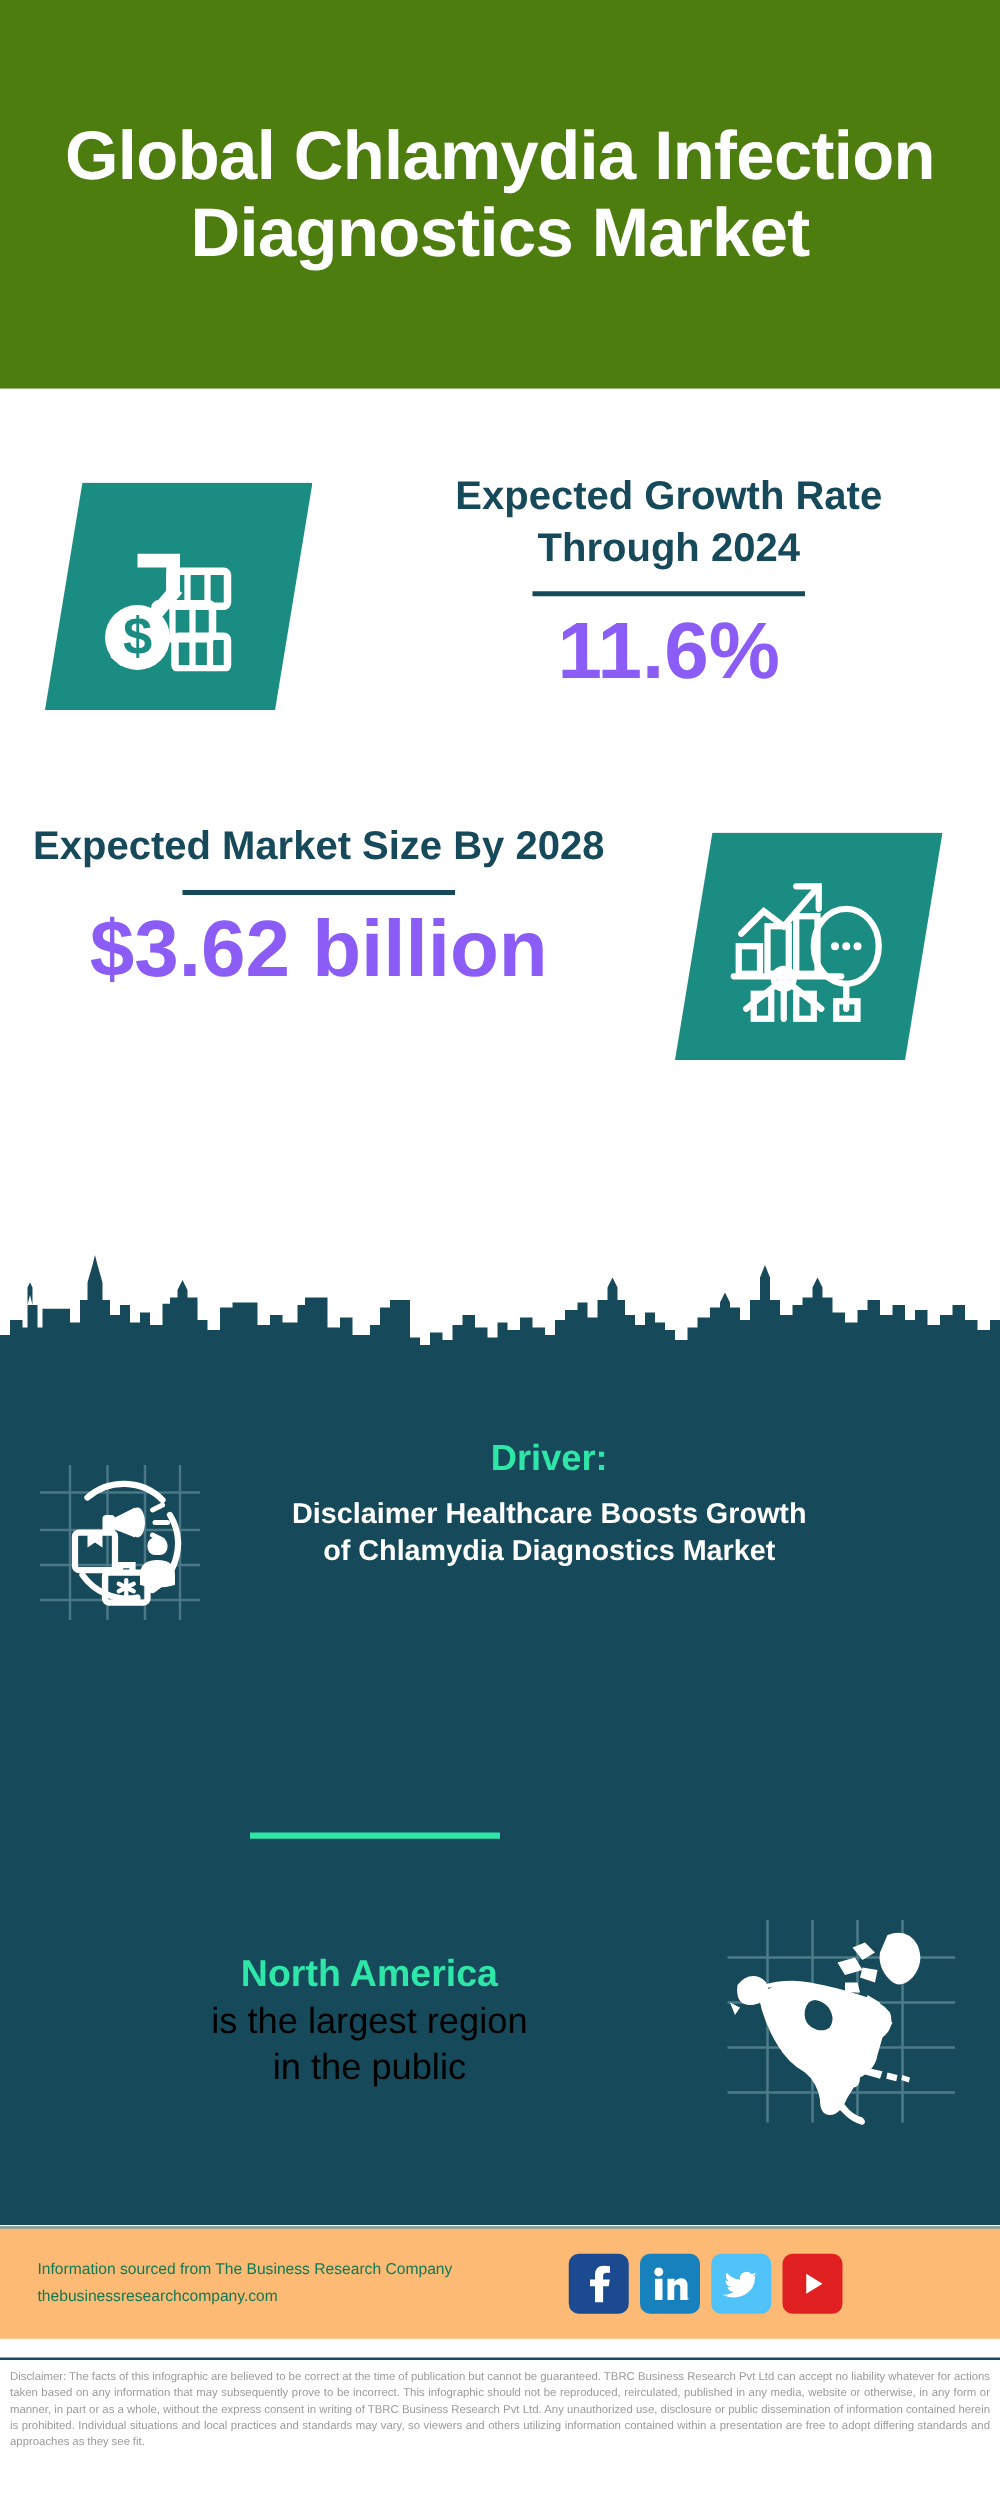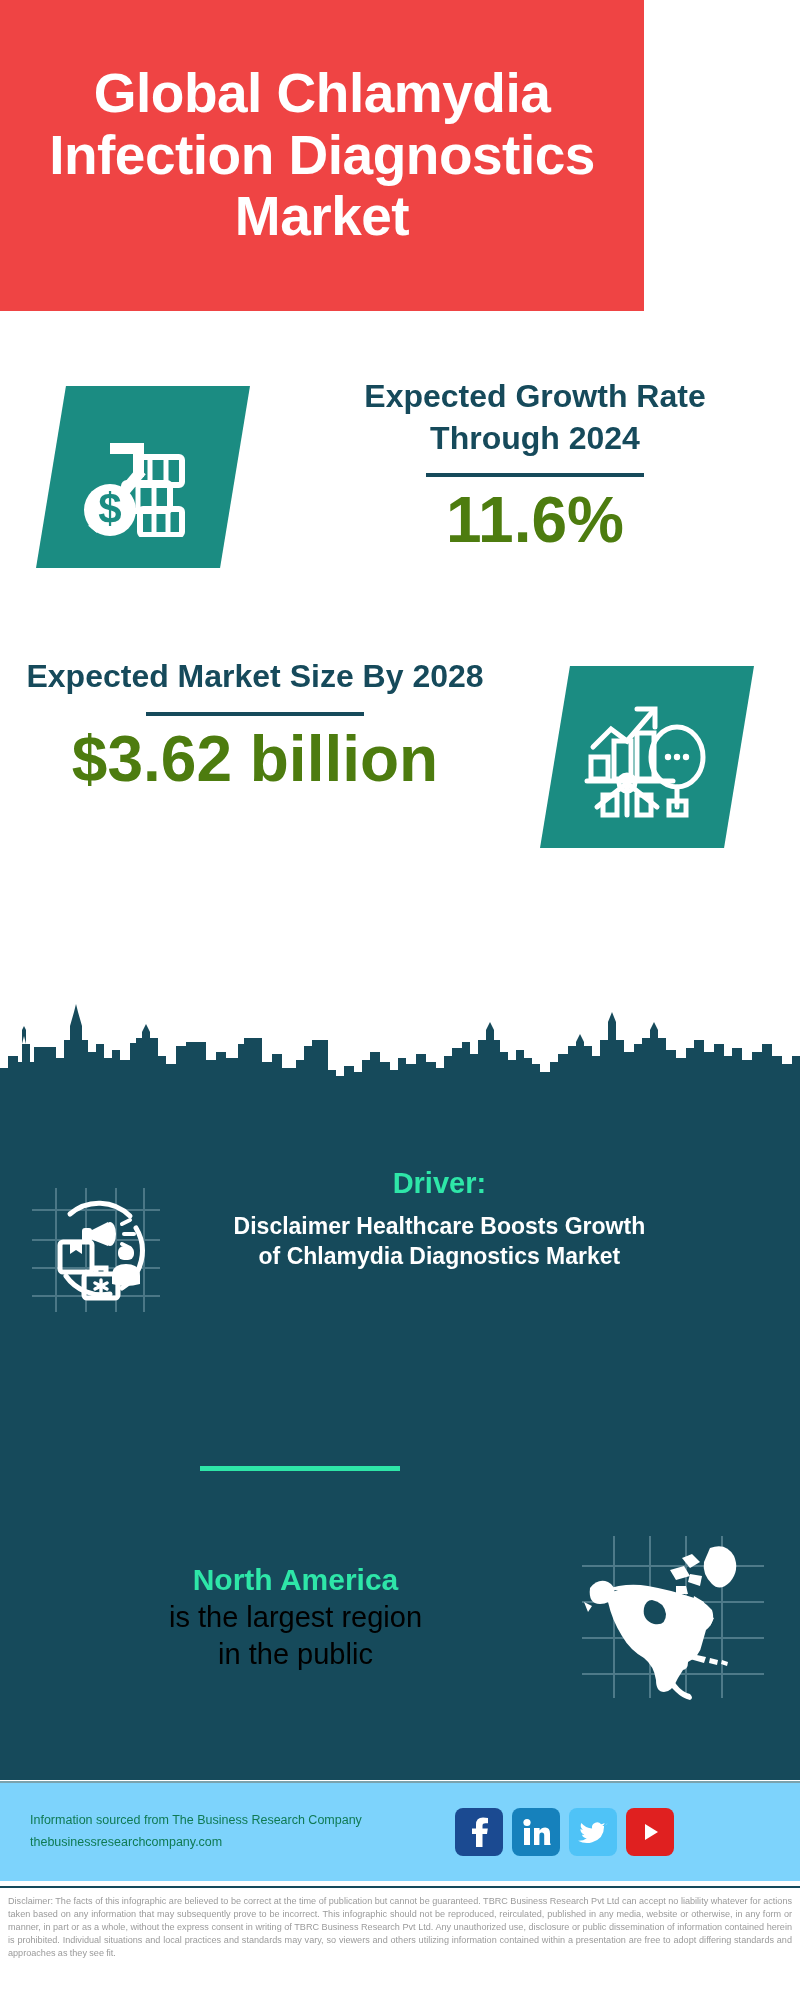--- a/index.html
+++ b/index.html
@@ -7,22 +7,22 @@
   body {
     width:800px; height:2000px;
     font-family:"Liberation Sans", sans-serif;
     background:#ffffff;
     overflow:hidden;
     position:relative;
   }
 
   
   .header {
-    width:644px; height:311px;
-    background:#ef4444;
+    width:800px; height:311px;
+    background:#4d7c0f;
     display:flex; align-items:center; justify-content:center;
     padding:0 40px;
   }
   .header-title {
     color:#ffffff;
     font-size:55px;
     line-height:1.12;
     font-weight:bold;
     text-align:center;
     letter-spacing:-0.5px;
@@ -48,21 +48,21 @@
     text-align:center;
   }
   .stat-label {
     color:#164a5b; font-size:32px; font-weight:bold; line-height:1.3;
   }
   .rule {
     width:218px; height:4px; background:#164a5b;
     margin:14px auto 10px auto;
   }
   .stat-value {
-    color:#4d7c0f; font-size:64px; font-weight:bold; line-height:1.05;
+    color:#8b5cf6; font-size:64px; font-weight:bold; line-height:1.05;
   }
 
   
   .stat2-text {
     position:absolute; left:20px; top:345px; width:470px; text-align:center;
   }
   .stat2-icon { left:540px; top:355px; width:214px; height:182px; }
 
   
   .dark-body {
@@ -72,21 +72,21 @@
   }
   .skyline {
     position:absolute; left:0; top:1000px;
     width:800px; height:95px;
     display:block;
   }
 
   
   .driver-row {
     position:absolute; left:0; top:1150px; width:696px;
-    display:flex; align-items:flex-start;margin-top:16px;
+    display:flex; align-items:flex-start;
   }
   .driver-icon-wrap { width:215px; display:flex; justify-content:center; padding-top:14px; }
   .driver-texts { width:560px; text-align:center; padding-right:10px; }
   .driver-heading {
     color:#2ee6a8; font-size:29px; font-weight:bold; line-height:1.2;
     margin-bottom:10px;
   }
   .driver-body {
     color:#ffffff; font-size:23px; font-weight:bold; line-height:1.32;
     padding:0 30px;
@@ -107,22 +107,22 @@
     color:#2ee6a8; font-size:30px; font-weight:bold; line-height:1.25;
   }
   .region-sub {
     color:#000000; font-size:29px; line-height:1.3; font-weight:400;
   }
   .region-map-wrap { width:255px; display:flex; justify-content:center; }
 
   
   .footer {
     position:absolute; left:0; top:1781px;
-    width:800px; height:100px;
-    background:#7dd3fc;
+    width:800px; height:90px;
+    background:#fdba74;
     border-top:2px solid #7aa2ad;
     display:flex; align-items:center;
   }
   .footer-text { padding-left:30px; width:455px; }
   .footer-line {
     color:#0f7a54; font-size:12.5px; line-height:1.75;
   }
   .socials { display:flex; gap:9px; align-items:center; }
   .social {
     width:48px; height:48px; border-radius:8px;

